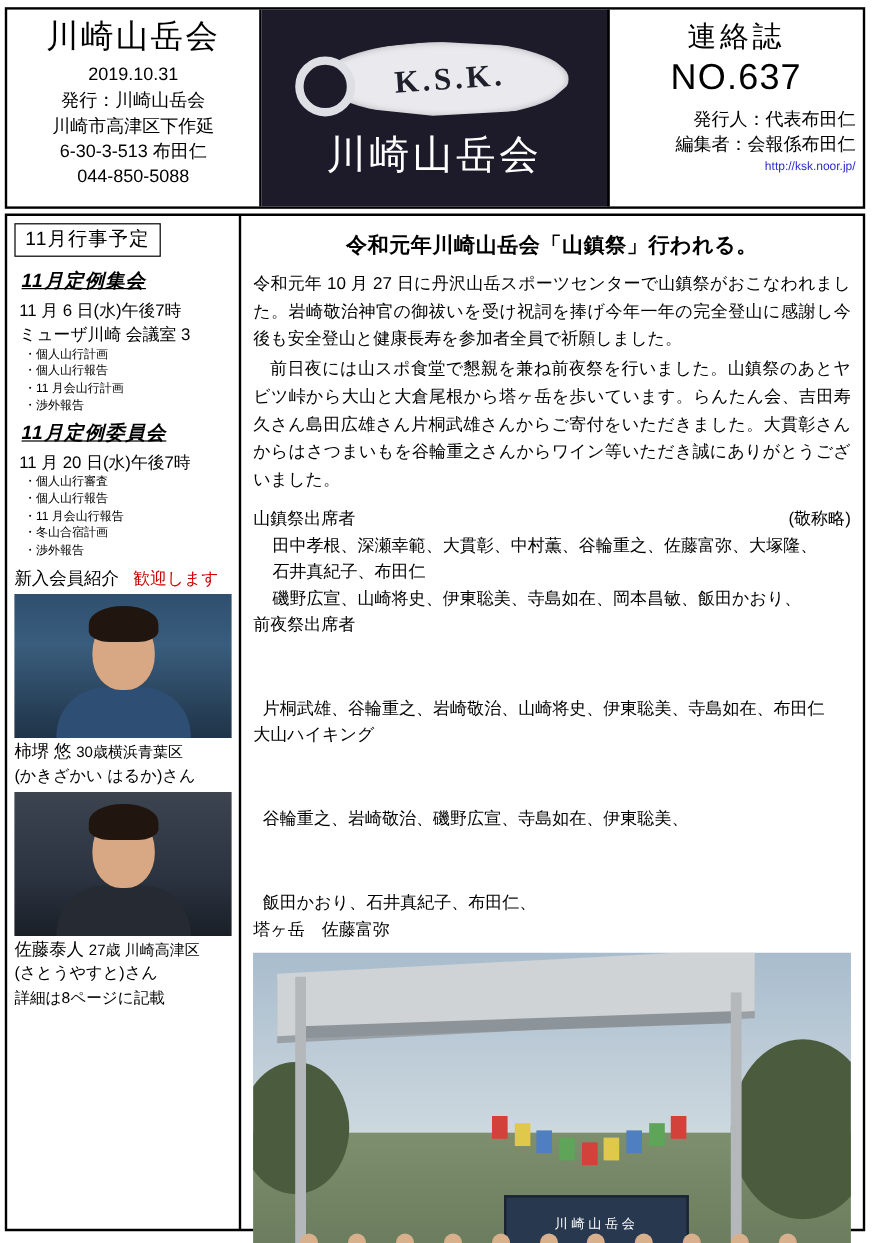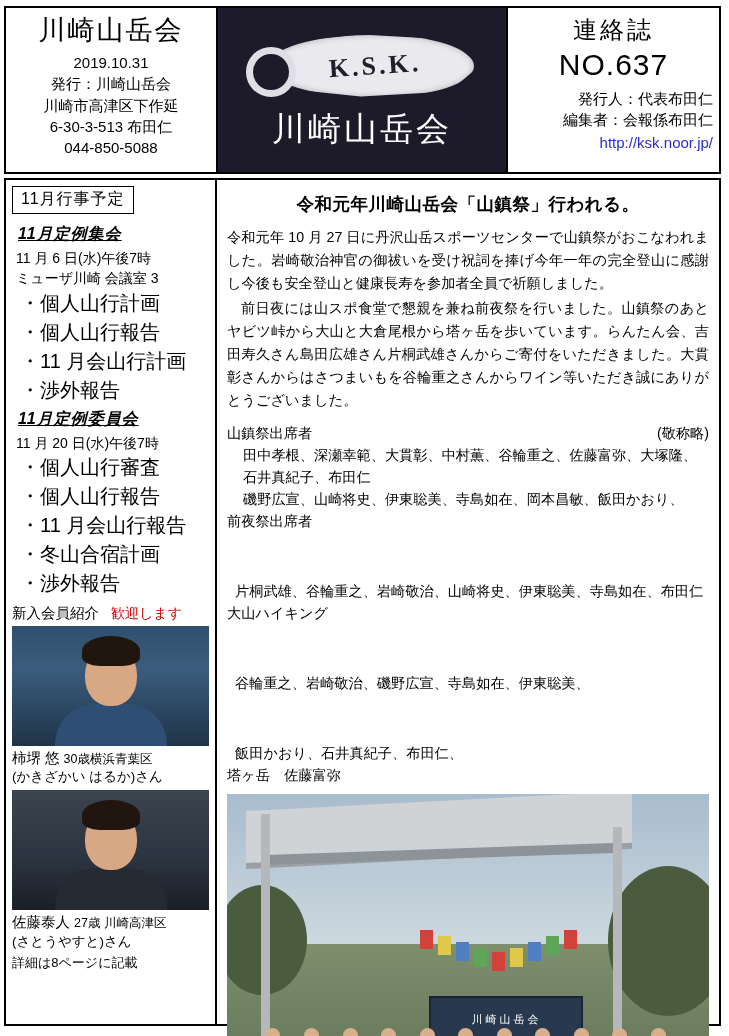--- a/index.html
+++ b/index.html
@@ -115,31 +115,31 @@
     text-align: center;
     padding: 4px 6px 2px 6px;
     display: flex;
     flex-direction: column;
     align-items: center;
   }
   .mast-r-1 { font-size: 24px; letter-spacing: 3px; margin-top: 2px; }
   .mast-r-2 { font-size: 30px; letter-spacing: 1px; margin-top: 2px; }
   .mast-r-3 { font-size: 15px; margin-top: 8px; align-self: flex-end; }
   .mast-r-4 { font-size: 15px; margin-top: 2px; align-self: flex-end; }
-  .mast-r-5 { font-size: 15px; margin-top: 4px; align-self: flex-end; color: #2b2bcf; }
+  .mast-r-5 { font-size: 10px; margin-top: 4px; align-self: flex-end; color: #2b2bcf; }
 
   
   .body-wrap {
     display: flex;
     margin-top: 4px;
     height: 848px;
     box-sizing: border-box;
   }
   .col-left {
-    width: 212px;
+    width: 196px;
     box-sizing: border-box;
     border: 2px solid #000;
     border-right: 1px solid #000;
     padding: 6px 6px 4px 6px;
   }
   .col-right {
     flex: 1;
     box-sizing: border-box;
     border: 2px solid #000;
     border-left: 1px solid #000;
@@ -161,21 +161,21 @@
     text-decoration: underline;
     margin: 4px 0 3px 6px;
     letter-spacing: 1px;
   }
   .sched-line {
     font-size: 14px;
     line-height: 1.45;
     margin-left: 4px;
   }
   .sched-item {
-    font-size: 20px;
+    font-size: 10px;
     line-height: 1.45;
     margin-left: 8px;
   }
   .newmem-head {
     margin-top: 6px;
     font-size: 14.5px;
     display: flex;
     align-items: baseline;
     gap: 12px;
   }

